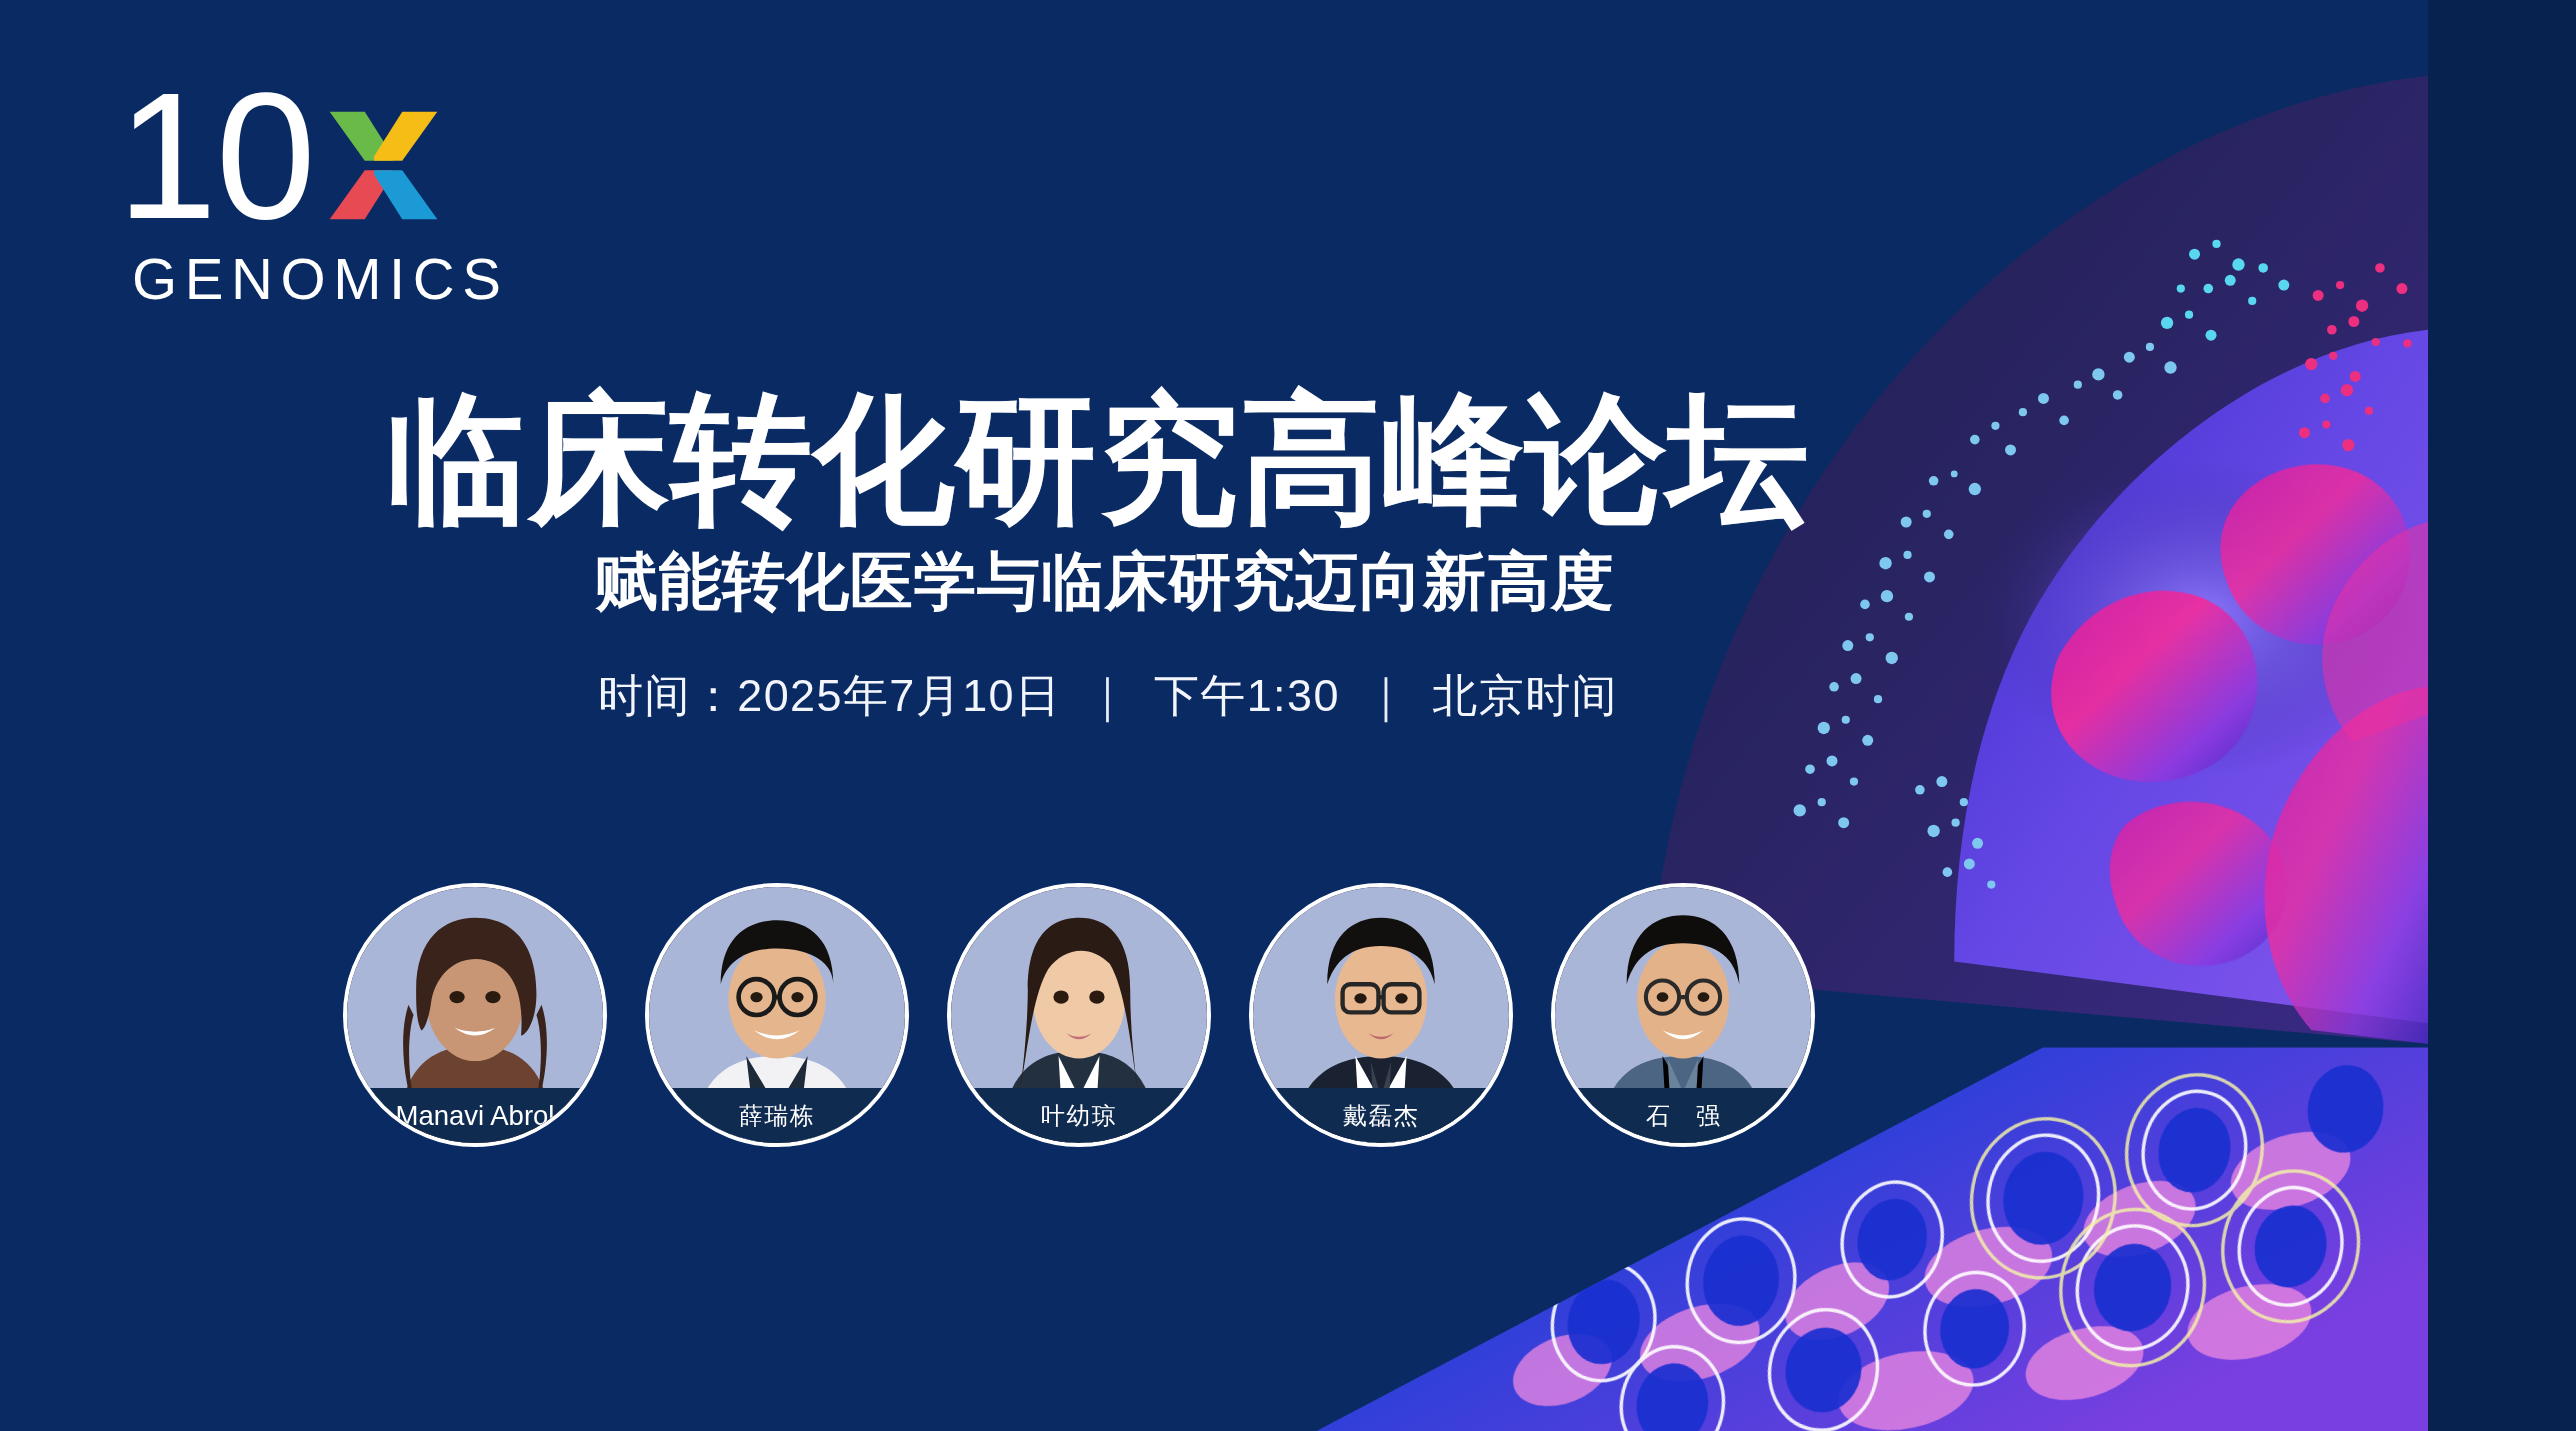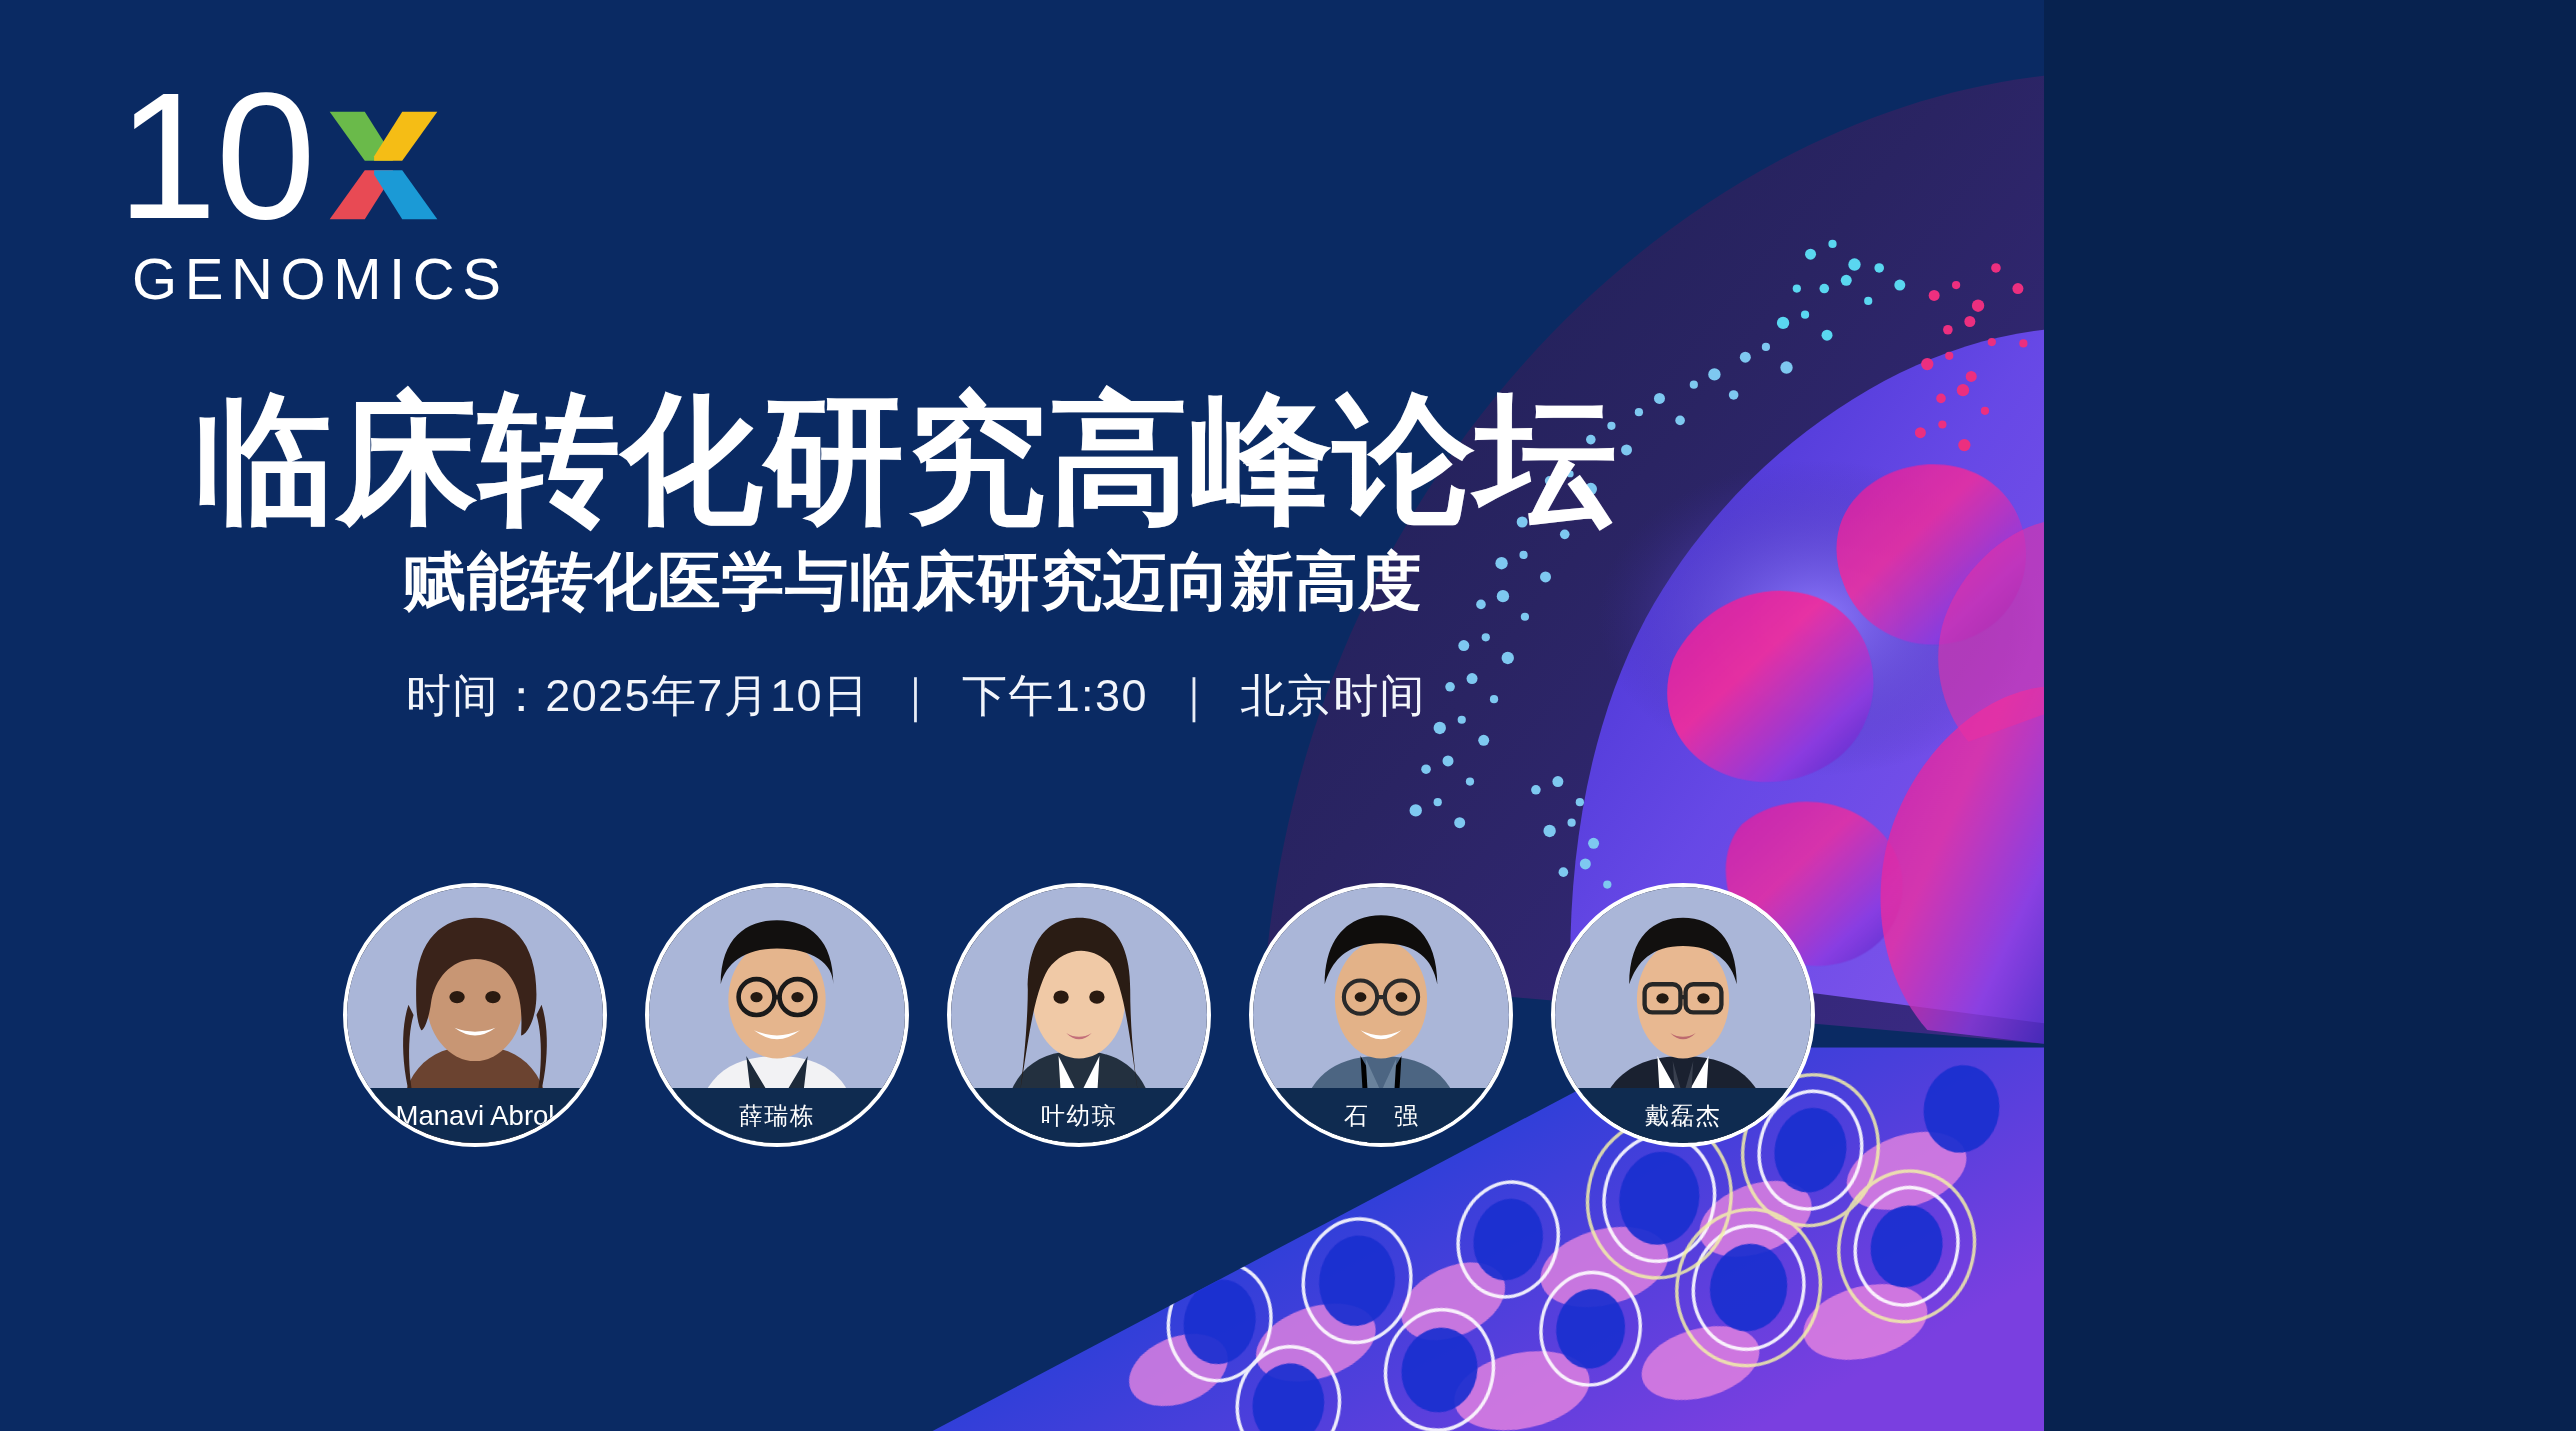--- a/index.html
+++ b/index.html
@@ -1,19 +1,19 @@
 <!DOCTYPE html>
 <html style="font-size:11px"><head>
 <meta charset="utf-8">
 <style>
   html,body{margin:0;padding:0;background:#07224f;}
   *{box-sizing:border-box;}
   .stage{
     position:relative;
-    width:2044px;height:1432px;
+    width:2428px;height:1432px;
     overflow:hidden;
     font-family:"Liberation Sans","DejaVu Sans",sans-serif;
     background:
       radial-gradient(ellipse 1511px 1030px at 62% 92%, #0a3b9c 0%, rgba(10,59,156,0) 62%),
       radial-gradient(ellipse 1236px 962px at 86% 18%, #0b3287 0%, rgba(11,50,135,0) 65%),
       linear-gradient(118deg, #071d43 0%, #0a2558 22%, #0b2d6e 48%, #093campaign 48%, #0a3180 70%, #072category 70%, #08276a 100%);
     background-color:#0a2a63;
   }
   .bgfix{
     position:absolute;inset:0;
@@ -378,57 +378,57 @@
         <path d="M45,57 Q50,60 55,57 Q50,62 45,57 Z" fill="#c4707a"></path>
       </svg>
       <div class="namebar">
         <span>叶幼琼</span>
       </div>
     </div>
 
     <div class="speaker">
       <svg class="face" viewBox="0 0 100 100" xmlns="http://www.w3.org/2000/svg">
         <rect width="100" height="100" fill="#aab6d8"></rect>
+        <path d="M16,100 C16,76 30,66 50,66 C70,66 84,76 84,100 Z" fill="#1a2130"></path>
+        <path d="M40,66 L50,84 L60,66 L58,100 L42,100 Z" fill="#ffffff"></path>
+        <path d="M46,68 L50,82 L54,68 L52,100 L48,100 Z" fill="#39404f"></path>
+        <ellipse cx="50" cy="44" rx="18" ry="23" fill="#e8b891"></ellipse>
+        <path d="M29,38 C29,19 39,12 50,12 C62,12 71,20 71,38 C69,29 62,23 50,23 C38,23 32,29 29,38 Z" fill="#12100f"></path>
+        <g fill="none" stroke="#262626" stroke-width="1.7">
+          <rect x="35" y="38" width="14" height="11" rx="3"></rect>
+          <rect x="51" y="38" width="14" height="11" rx="3"></rect>
+          <line x1="49" y1="43" x2="51" y2="43"></line>
+        </g>
+        <ellipse cx="42" cy="43.5" rx="2.4" ry="2" fill="#241a12"></ellipse>
+        <ellipse cx="58" cy="43.5" rx="2.4" ry="2" fill="#241a12"></ellipse>
+        <path d="M45,57 Q50,60 55,57 Q50,62 45,57 Z" fill="#bd6a6f"></path>
+      </svg>
+      <div class="namebar">
+        <span>戴磊杰</span>
+      </div>
+    </div>
+
+    <div class="speaker">
+      <svg class="face" viewBox="0 0 100 100" xmlns="http://www.w3.org/2000/svg">
+        <rect width="100" height="100" fill="#aab6d8"></rect>
         <path d="M18,100 C18,76 30,66 50,66 C70,66 82,76 82,100 Z" fill="#4c6582"></path>
         <path d="M42,66 L50,80 L58,66 L56,100 L44,100 Z" fill="#5d7characters"></path>
         <path d="M44,67 L50,80 L56,67 L54,100 L46,100 Z" fill="#6a829c"></path>
         <ellipse cx="50" cy="44" rx="18" ry="23" fill="#e3b288"></ellipse>
         <path d="M28,38 C28,18 39,11 50,11 C62,11 72,19 72,38 C70,28 64,22 50,22 C37,22 31,28 28,38 Z" fill="#0f0d0c"></path>
         <g fill="none" stroke="#2a2a2a" stroke-width="1.6">
           <circle cx="42" cy="43" r="6.5"></circle>
             <circle cx="58" cy="43" r="6.5"></circle>
             <line x1="48.5" y1="43" x2="51.5" y2="43"></line>
         </g>
         <ellipse cx="42" cy="43" rx="2.3" ry="1.9" fill="#241a12"></ellipse>
         <ellipse cx="58" cy="43" rx="2.3" ry="1.9" fill="#241a12"></ellipse>
         <path d="M42,56 Q50,63 58,56 Q50,60 42,56 Z" fill="#ffffff"></path>
       </svg>
       <div class="namebar wide">
         <span>石 强</span>
       </div>
     </div>
 
-    <div class="speaker">
-      <svg class="face" viewBox="0 0 100 100" xmlns="http://www.w3.org/2000/svg">
-        <rect width="100" height="100" fill="#aab6d8"></rect>
-        <path d="M16,100 C16,76 30,66 50,66 C70,66 84,76 84,100 Z" fill="#1a2130"></path>
-        <path d="M40,66 L50,84 L60,66 L58,100 L42,100 Z" fill="#ffffff"></path>
-        <path d="M46,68 L50,82 L54,68 L52,100 L48,100 Z" fill="#39404f"></path>
-        <ellipse cx="50" cy="44" rx="18" ry="23" fill="#e8b891"></ellipse>
-        <path d="M29,38 C29,19 39,12 50,12 C62,12 71,20 71,38 C69,29 62,23 50,23 C38,23 32,29 29,38 Z" fill="#12100f"></path>
-        <g fill="none" stroke="#262626" stroke-width="1.7">
-          <rect x="35" y="38" width="14" height="11" rx="3"></rect>
-          <rect x="51" y="38" width="14" height="11" rx="3"></rect>
-          <line x1="49" y1="43" x2="51" y2="43"></line>
-        </g>
-        <ellipse cx="42" cy="43.5" rx="2.4" ry="2" fill="#241a12"></ellipse>
-        <ellipse cx="58" cy="43.5" rx="2.4" ry="2" fill="#241a12"></ellipse>
-        <path d="M45,57 Q50,60 55,57 Q50,62 45,57 Z" fill="#bd6a6f"></path>
-      </svg>
-      <div class="namebar">
-        <span>戴磊杰</span>
-      </div>
-    </div>
-
 
   </div>
 </div>
 
 
 </body></html>

